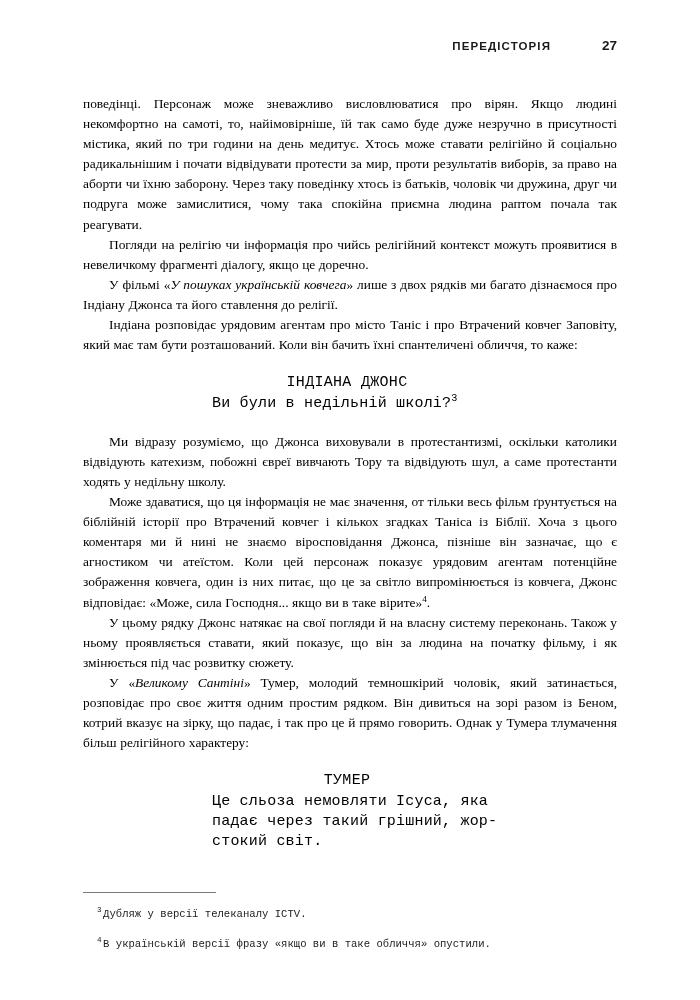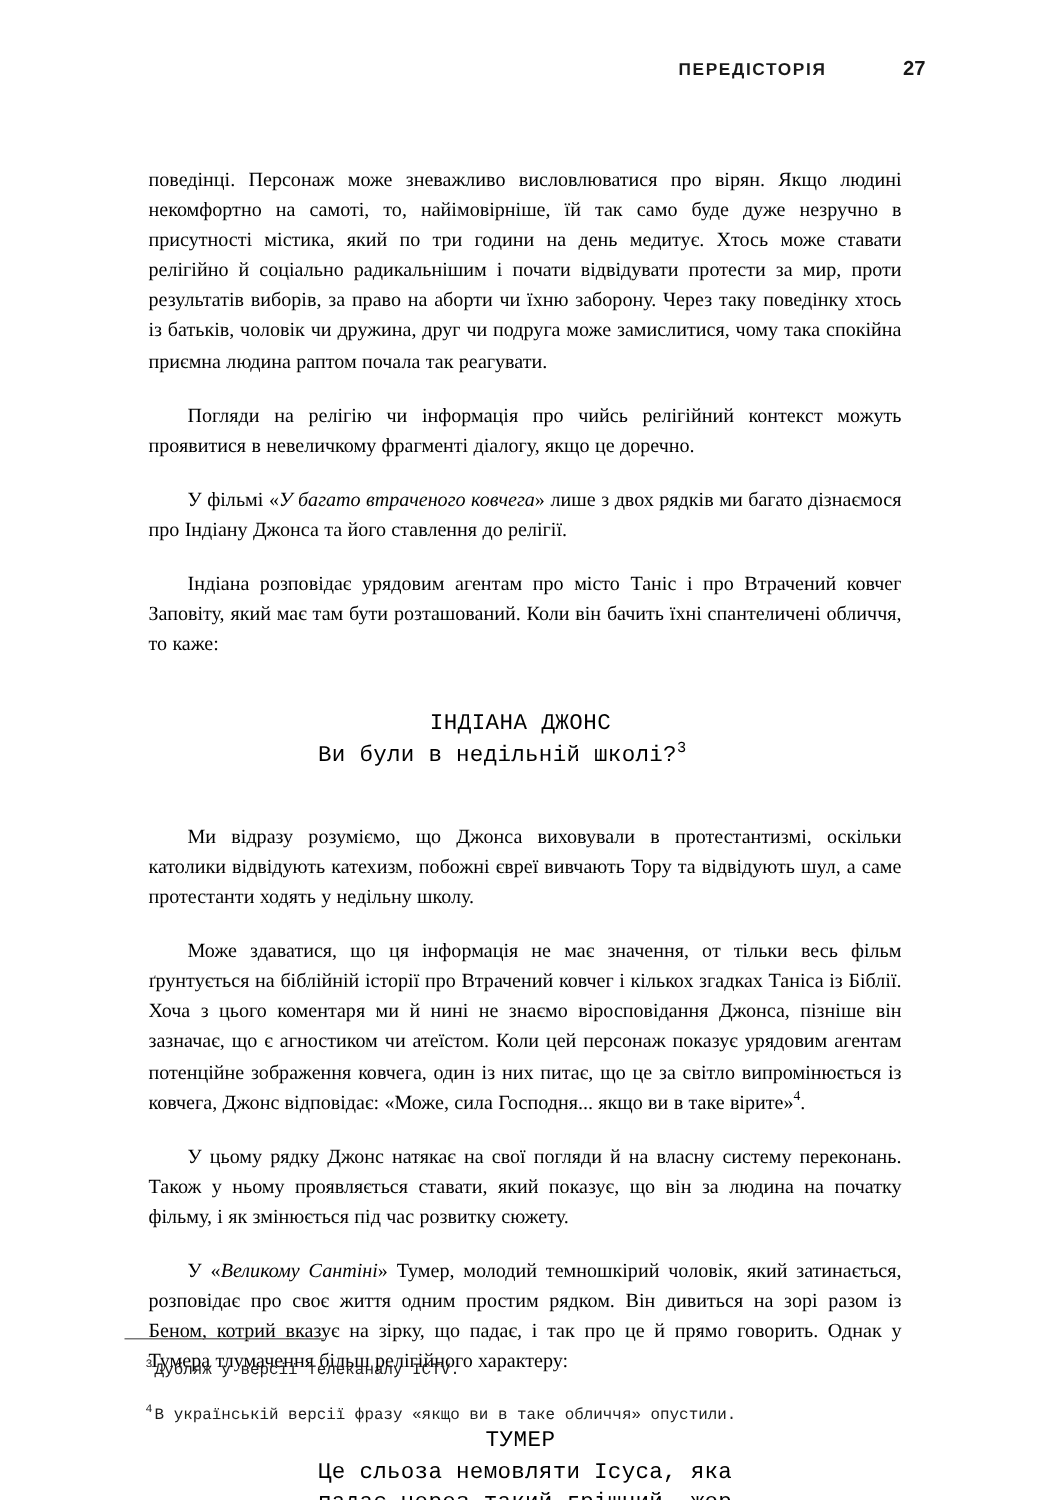--- a/index.html
+++ b/index.html
@@ -55,21 +55,21 @@
 
   
   .content {
     position: absolute;
     top: 94px;
     left: 83px;
     width: 534px;
   }
 
   p.body {
-    margin: 16px;
+    margin: 0;
     text-align: justify;
     text-justify: inter-word;
     font-size: 13.4px;
     line-height: 20.1px;
     text-indent: 26px;
     hyphens: manual;
     word-spacing: 0.2px;
     font-family: Liberation Serif, serif;
   }
   p.body.first {
@@ -144,21 +144,21 @@
     <span class="rh-title">ПЕРЕДІСТОРІЯ</span>
     <span class="rh-pageno">27</span>
   </div>
 
   <div class="content">
 
     <p class="body first">поведінці. Персонаж може зневажливо висловлюватися про вірян. Якщо людині некомфортно на самоті, то, найімовірніше, їй так само буде дуже незручно в присутності містика, який по три години на день медитує. Хтось може ставати релігійно й соціально радикальнішим і почати відвідувати протести за мир, проти результатів виборів, за право на аборти чи їхню заборону. Через таку поведінку хтось із батьків, чоловік чи дружина, друг чи подруга може замислитися, чому така спокійна приємна людина раптом почала так реагувати.</p>
 
     <p class="body">Погляди на релігію чи інформація про чийсь релігійний контекст можуть проявитися в невеличкому фрагменті діалогу, якщо це доречно.</p>
 
-    <p class="body"><span>У фільмі «</span><span class="it">У багато втраченого ковчега</span><span>» лише з двох рядків ми багато дізнаємося про Індіану Джонса та його ставлення до релігії.</span></p>
+    <p class="body"><span>У фільмі «</span><span class="it">У пошуках українській ковчега</span><span>» лише з двох рядків ми багато дізнаємося про Індіану Джонса та його ставлення до релігії.</span></p>
 
     <p class="body">Індіана розповідає урядовим агентам про місто Таніс і про Втрачений ковчег Заповіту, який має там бути розташований. Коли він бачить їхні спантеличені обличчя, то каже:</p>
 
     <div class="block-spacer-before"></div>
 
     <div class="screenplay">
       <div class="character">ІНДІАНА ДЖОНС</div>
       <div class="dialogue"><span>Ви були в недільній школі?</span><sup class="fn">3</sup></div>
     </div>
 

